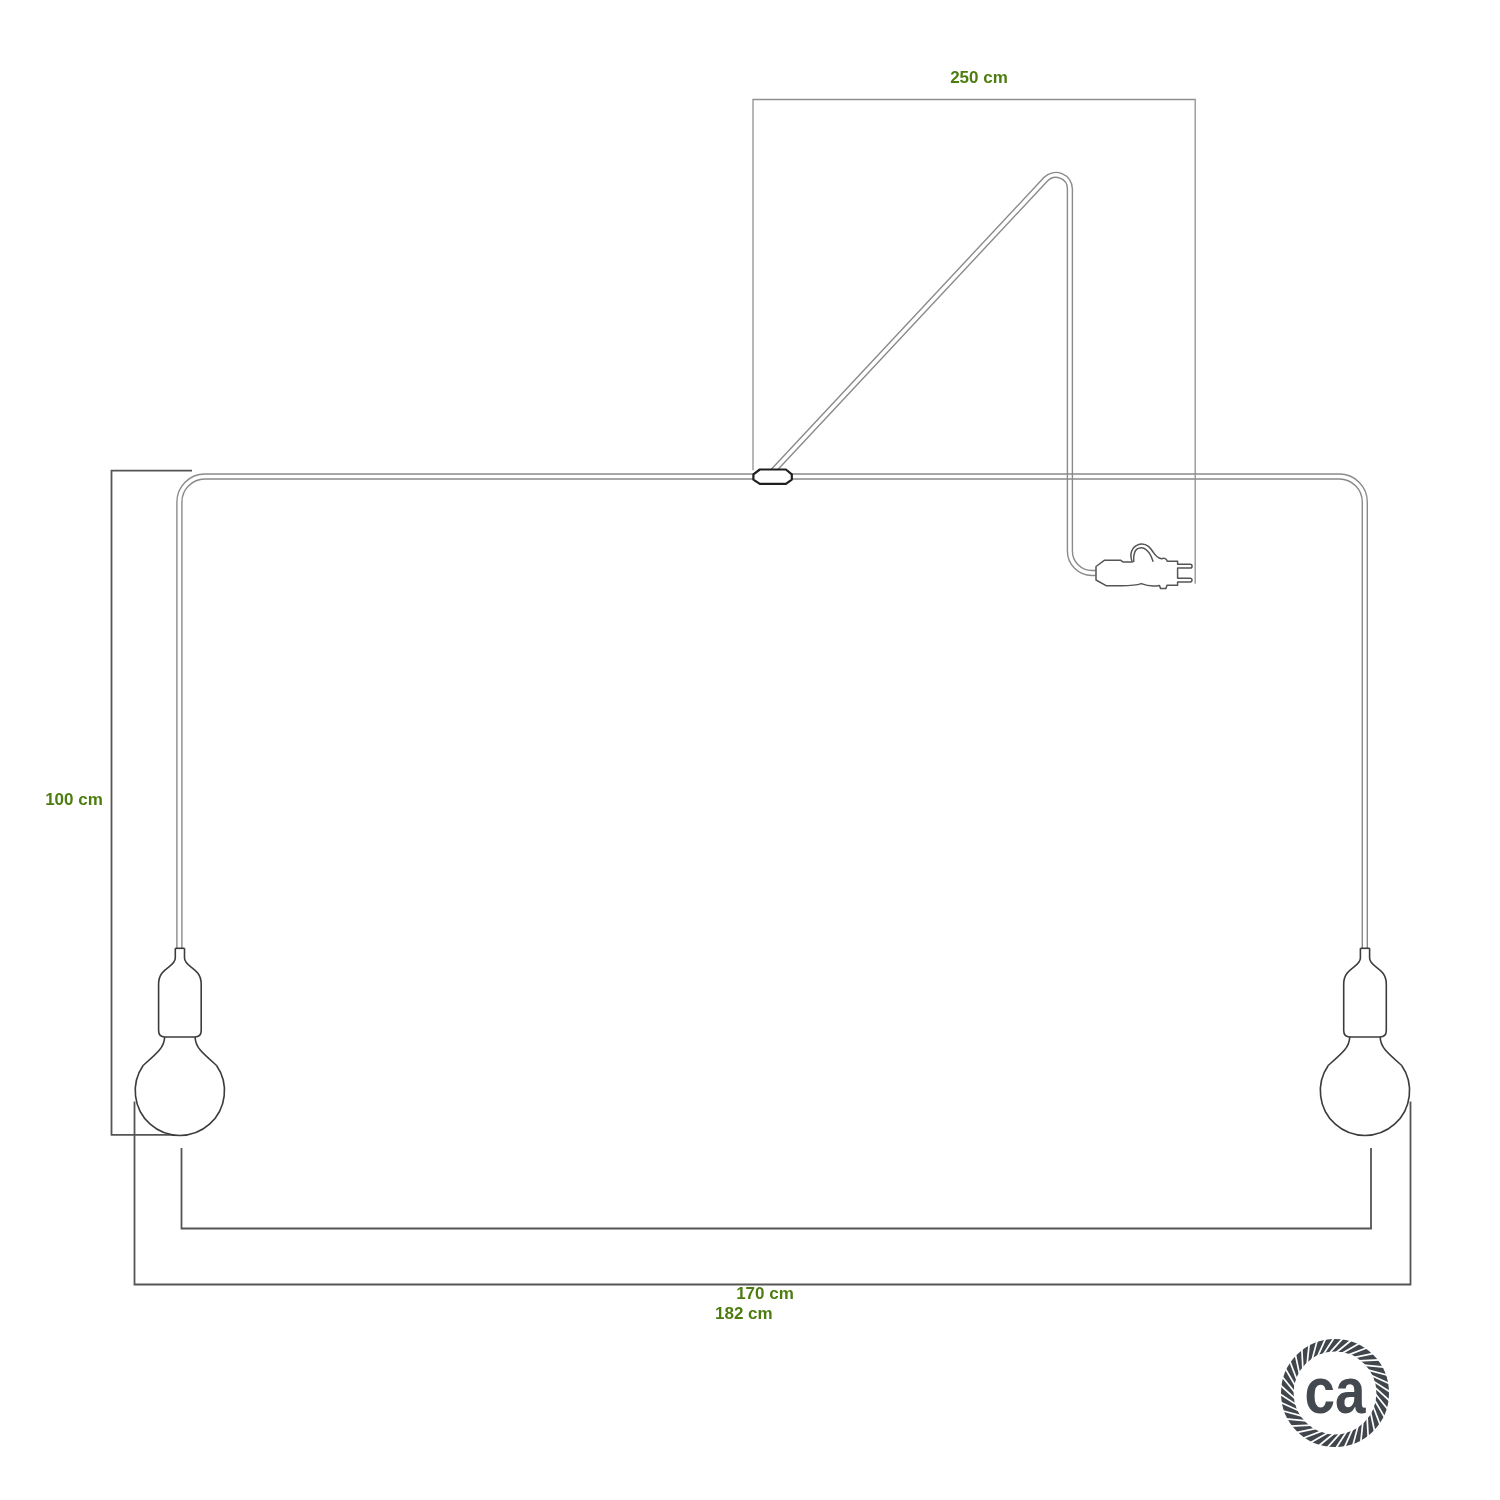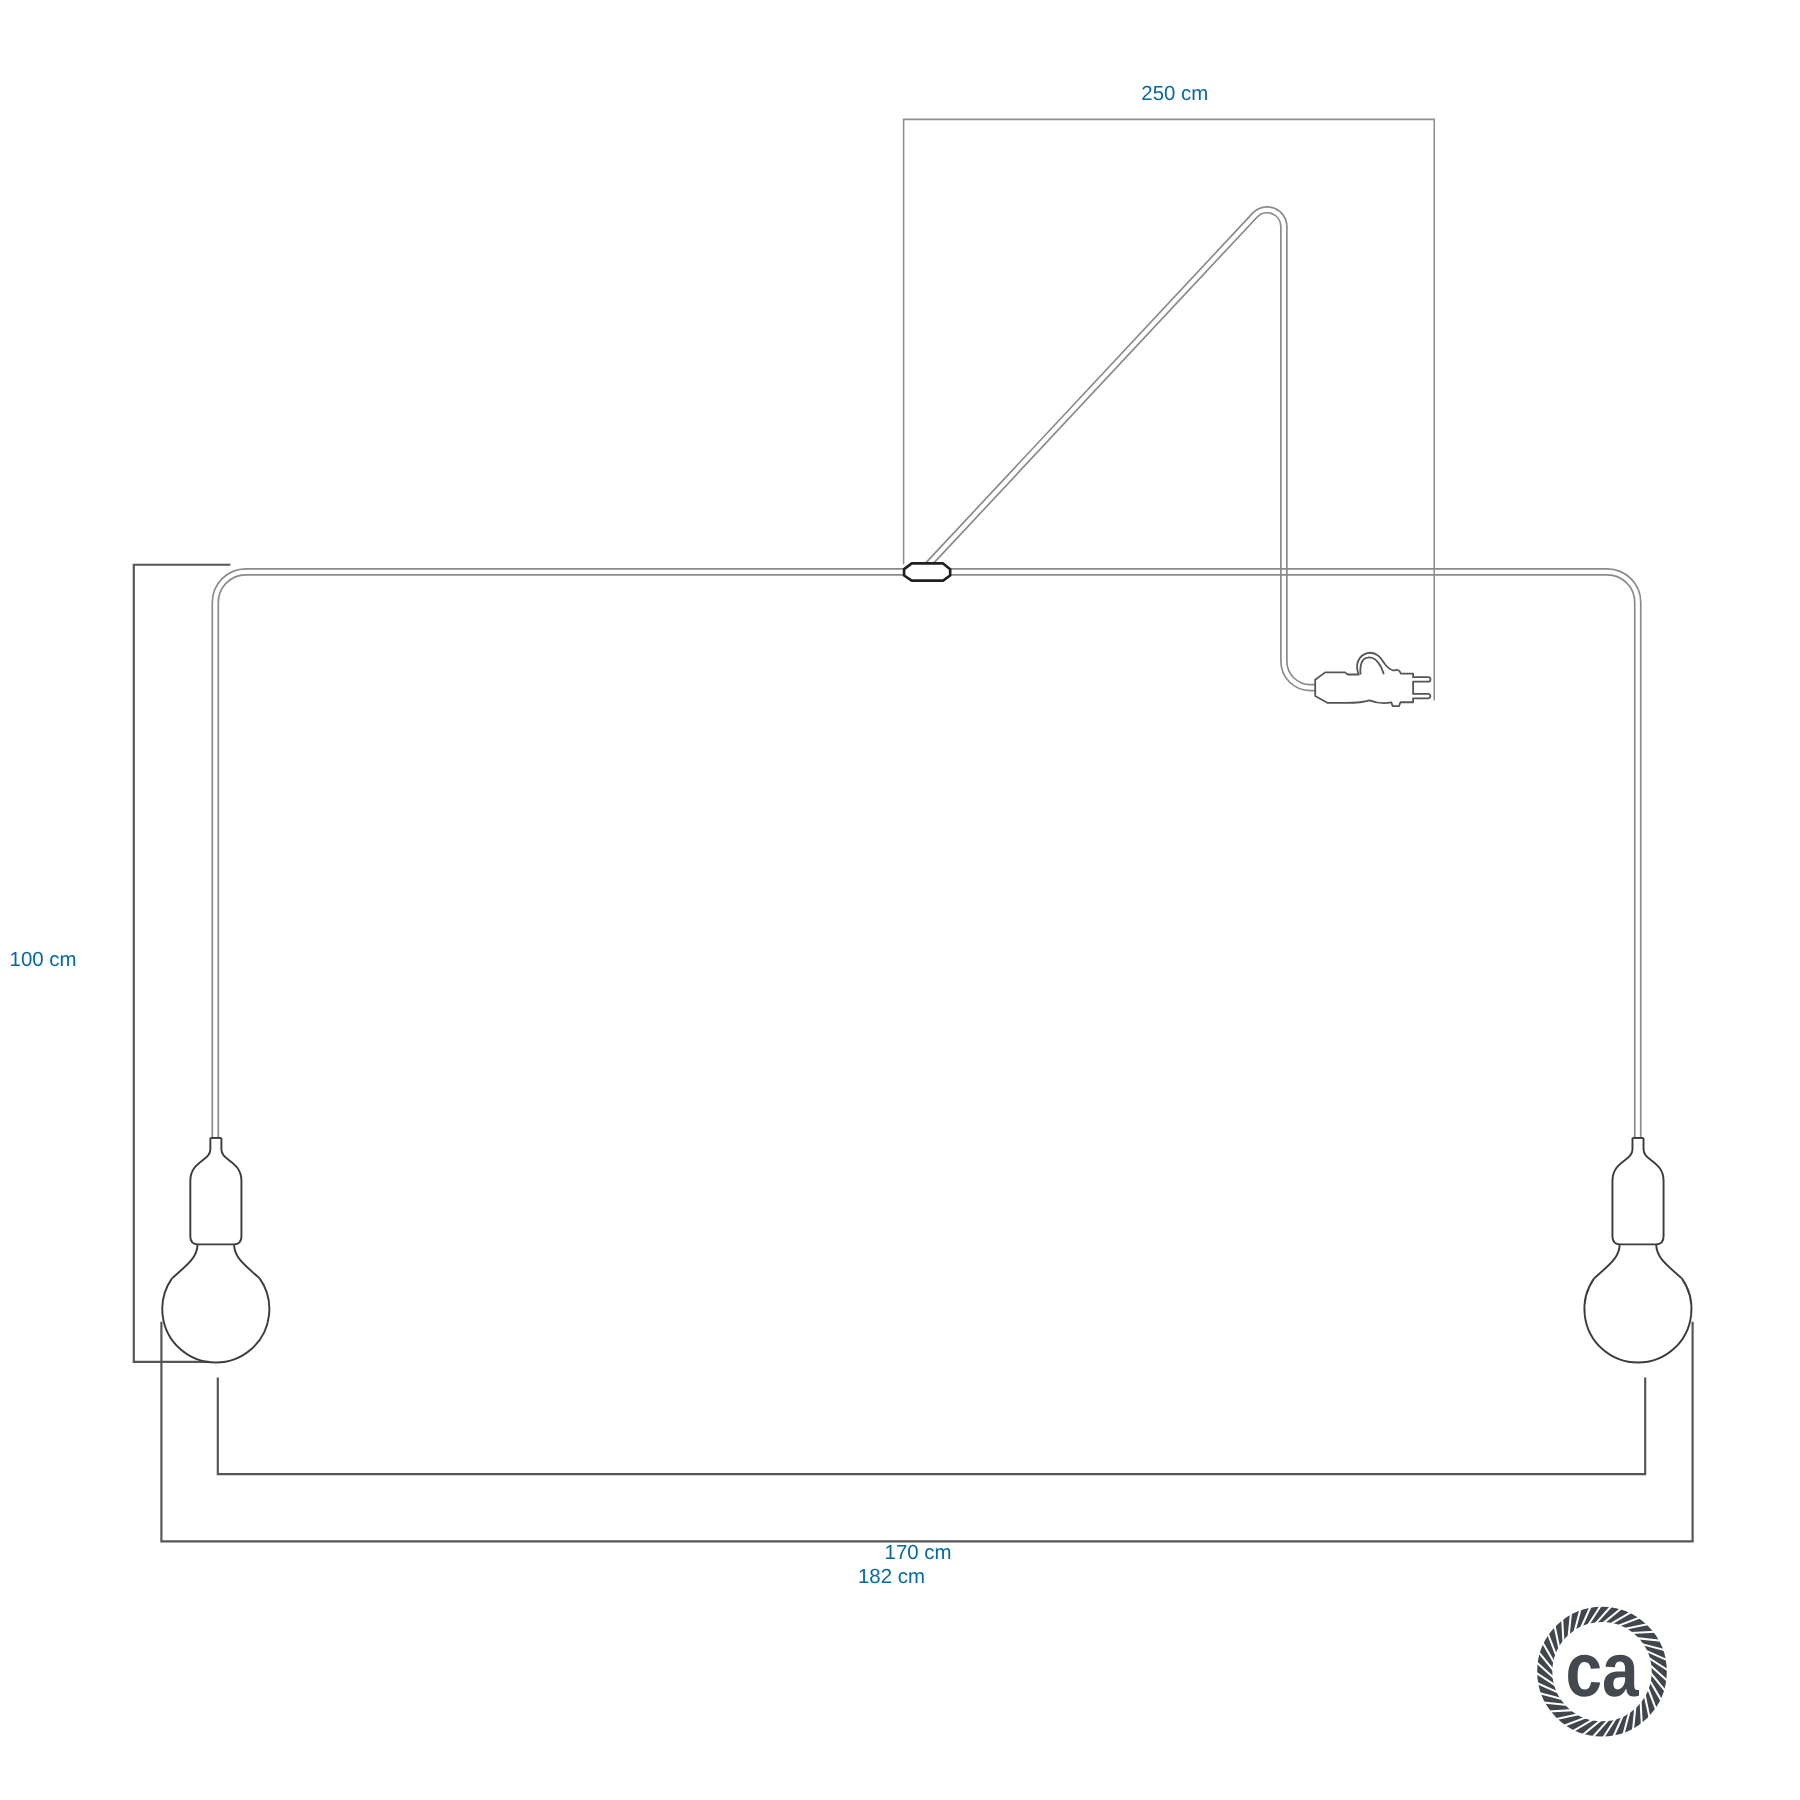--- a/index.html
+++ b/index.html
@@ -1,19 +1,19 @@
 <!DOCTYPE html>
 <html><head>
 <meta charset="utf-8">
 <style>
   html,body { margin:0; padding:0; background:#ffffff; }
   .page { position:relative; width:1500px; height:1500px; background:#ffffff;
           font-family:"Liberation Sans", sans-serif; }
   svg { position:absolute; left:0; top:0; }
-  .dim { position:absolute; color:#0369a1; font-size:17px; line-height:17px; }
+  .dim { position:absolute; color:#4d7c0f; font-size:17px; line-height:17px;font-weight:bold; }
 </style>
 </head>
 <body>
 <div class="page">
 <svg width="1500" height="1500" viewBox="0 0 1500 1500">
 
   <g fill="none" stroke="#8a8a8a" stroke-width="1.4">
     <path d="M 176.9,948.3 L 176.9,502 A 28,28 0 0 1 204.9,474 L 1339.3,474 A 28,28 0 0 1 1367.3,502 L 1367.3,948.3"></path>
     <path d="M 181.9,948.3 L 181.9,502 A 23,23 0 0 1 204.9,479 L 1339.3,479 A 23,23 0 0 1 1362.3,502 L 1362.3,948.3"></path>
   </g>
@@ -120,18 +120,18 @@
     <line x1="1370.9" y1="1375.3" x2="1389.7" y2="1383.7"></line>
     <line x1="1373.2" y1="1381.1" x2="1390.5" y2="1392.3"></line>
     </g>
   </g>
 
   <text x="1304.5" y="1413" font-family="Liberation Sans, sans-serif" font-size="64" font-weight="bold" fill="#43494e" textLength="61" lengthAdjust="spacingAndGlyphs">ca</text>
 </svg>
 
 <div class="dim" style="left:929px; top:69px; width:100px; text-align:center;">250 cm</div>
 
-<div class="dim" style="left:8px; top:791px; width:80px; text-align:left;">100 cm</div>
+<div class="dim" style="left:34px; top:791px; width:80px; text-align:center;">100 cm</div>
 
 <div class="dim" style="left:715px; top:1249px; width:100px; text-align:center;margin-top:36px;">170 cm</div>
 
 <div class="dim" style="left:715px; top:1305px; width:100px; text-align:left;">182 cm</div>
 </div>
 
 </body></html>

